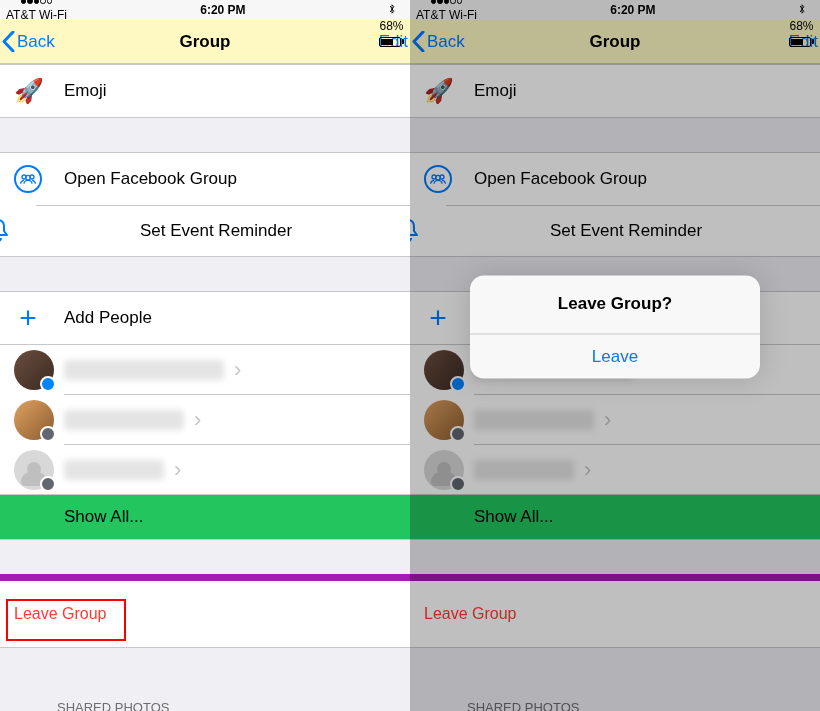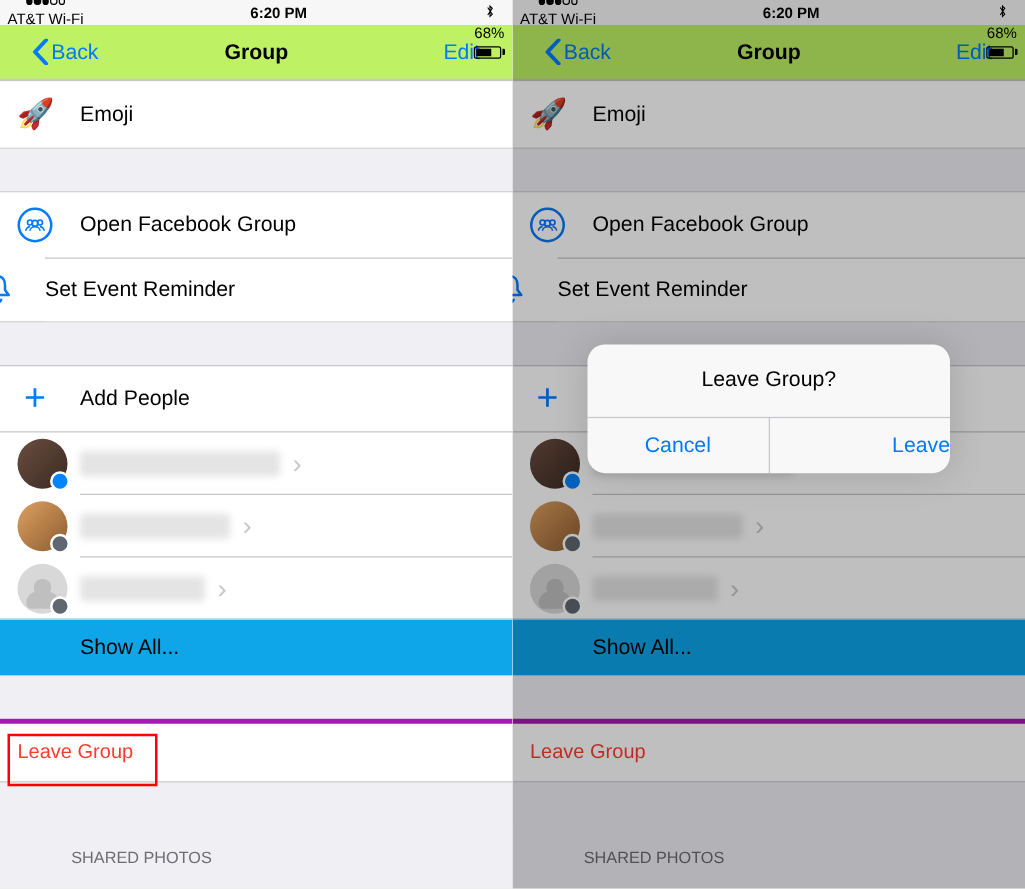--- a/index.html
+++ b/index.html
@@ -46,51 +46,51 @@
     }
     .battery-body {
       width: 22px; height: 10px; border: 1px solid #000; border-radius: 2px;
       position: relative;
     }
     .battery-fill { position: absolute; left: 1px; top: 1px; bottom: 1px; width: 62%; background: #000; }
     .battery-cap { width: 2px; height: 5px; background: #000; border-radius: 0 1px 1px 0; }
 
     
     .navbar {
-      height: 44px; background: #bef264;
+      height: 44px; background: #fef9c3;
       display: flex; align-items: center; justify-content: space-between;
-      padding: 0 26px;
+      padding: 0 2px;
       border-bottom: 1px solid #c8c7cc;
     }
     .nav-left { display: flex; align-items: center; gap: 2px; color: #007aff; font-size: 17px; }
     .nav-title { position: absolute; left: 0; right: 0; text-align: center; font-size: 17px; font-weight: 600; color: #000; pointer-events: none; }
     .nav-right { color: #007aff; font-size: 17px; }
     .chevron-back { display: inline-block; }
 
     
     .section { background: #fff; border-top: 1px solid #c8c7cc; border-bottom: 1px solid #c8c7cc; }
     .spacer { height: 34px; background: #efeff4; }
     .row {
       display: flex; align-items: center;
       padding: 12px 14px 12px 14px;
       font-size: 17px; color: #000;
       background: #fff;
       min-height: 48px;
     }
-    .row + .row { border-top: 1px solid #c8c7cc; margin-left: 36px; padding-left: 0; }
+    .row + .row { border-top: 1px solid #c8c7cc; margin-left: 36px; padding-left: 0; text-align: center; }
     .section .row:first-child { }
     .icon-slot { width: 50px; display: flex; align-items: center; justify-content: flex-start; }
     .icon-circle {
       width: 28px; height: 28px; border-radius: 50%;
       border: 2px solid #007aff; display: flex; align-items: center; justify-content: center;
       color: #007aff;
     }
     .row-label { flex: 1; }
     .disclosure { color: #c7c7cc; font-size: 22px; }
-    .leave-row { color: #ff3b30; padding: 14px 14px; background: #fff; border-top: 4px solid #a21caf; border-bottom: 1px solid #c8c7cc; }
+    .leave-row { color: #ff3b30; padding: 24px 14px; background: #fff; border-top: 7px solid #a21caf; border-bottom: 1px solid #c8c7cc; }
     .leave-highlight { position: absolute; border: 2px solid #ff0000; width: 120px; height: 42px; margin-top: -6px; left: 6px; pointer-events: none; }
     .section-header {
       padding: 18px 14px 6px 14px;
       font-size: 13px; color: #6d6d72; text-transform: none; margin-left: 43px;
     }
 
     
     .people-section { background: #fff; border-bottom: 1px solid #c8c7cc; }
     .people-section .prow {
       display: flex; align-items: center; height: 50px;
@@ -117,37 +117,37 @@
     }
     .badge.grey { background: #606770; }
     .badge.msgr { background: #0084ff; }
     .prow .blur-name {
       flex: 1; height: 20px; margin-right: 10px;
       background: #e4e4e4; filter: blur(3px); border-radius: 3px;
       max-width: 160px;
     }
     .prow + .prow { border-top: 1px solid #c8c7cc; margin-left: 64px; }
     .prow.first { border-top: 1px solid #c8c7cc; }
-    .show-all-row { padding: 12px 14px 12px 64px; font-size: 17px; background: #0ea5e9; }
+    .show-all-row { padding: 12px 14px 12px 64px; font-size: 17px; background: #22c55e; }
     .add-people-row { border-top: 1px solid #c8c7cc; }
 
     .plus-icon {
       width: 28px; height: 28px; display: flex; align-items: center; justify-content: center;
       color: #007aff; font-size: 30px; font-weight: 300;
     }
 
     
     .alert {
       position: absolute; z-index: 10; left: 50%; top: 46%; transform: translate(-50%,-50%);
       width: 290px; background: #f8f8f8; border-radius: 14px;
       box-shadow: 0 0 30px rgba(0,0,0,0.15);
       overflow: hidden;
     }
     .alert-body { padding: 18px 20px 16px 20px; text-align: center; }
-    .alert-title { font-size: 17px; font-weight: 400; margin-bottom: 4px; }
+    .alert-title { font-size: 17px; font-weight: 700; margin-bottom: 4px; }
     .alert-msg { font-size: 13px; color: #000; line-height: 1.35; }
     .alert-buttons { display: flex; border-top: 1px solid #c8c7cc; }
     .alert-btn { flex: 1; text-align: center; padding: 12px 0; font-size: 17px; color: #007aff; }
     .alert-btn + .alert-btn { border-left: 1px solid #c8c7cc; text-align: right; }
 
     svg { display: block; }
   </style>
 </head>
 <body>
 
@@ -423,17 +423,16 @@
   <div class="spacer"></div>
   <div class="section-header">SHARED PHOTOS</div>
 
   <div class="dim-overlay"></div>
 
   <div class="alert">
     <div class="alert-body">
       <div class="alert-title">Leave Group?</div>
     </div>
     <div class="alert-buttons">
-      <div class="alert-btn">Cancel</div>
       <div class="alert-btn">Leave</div>
     </div>
   </div>
 </div>
 
 </body></html>

